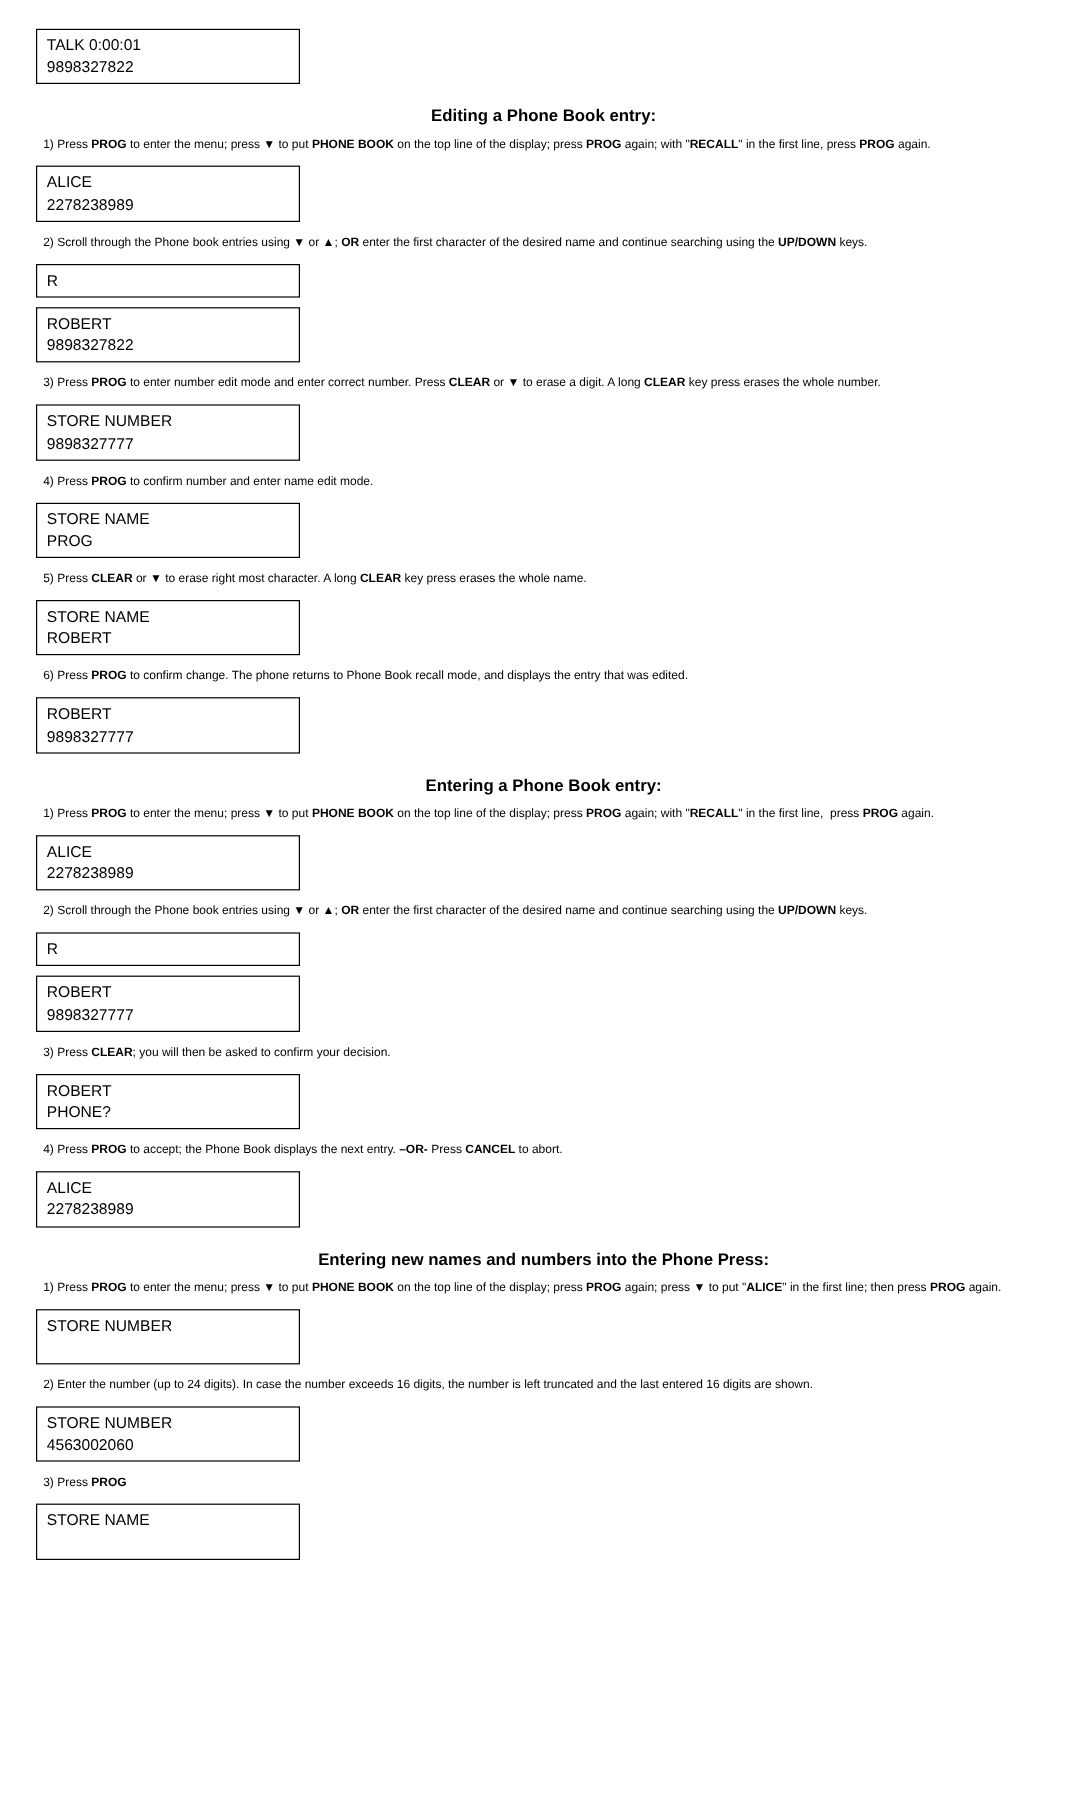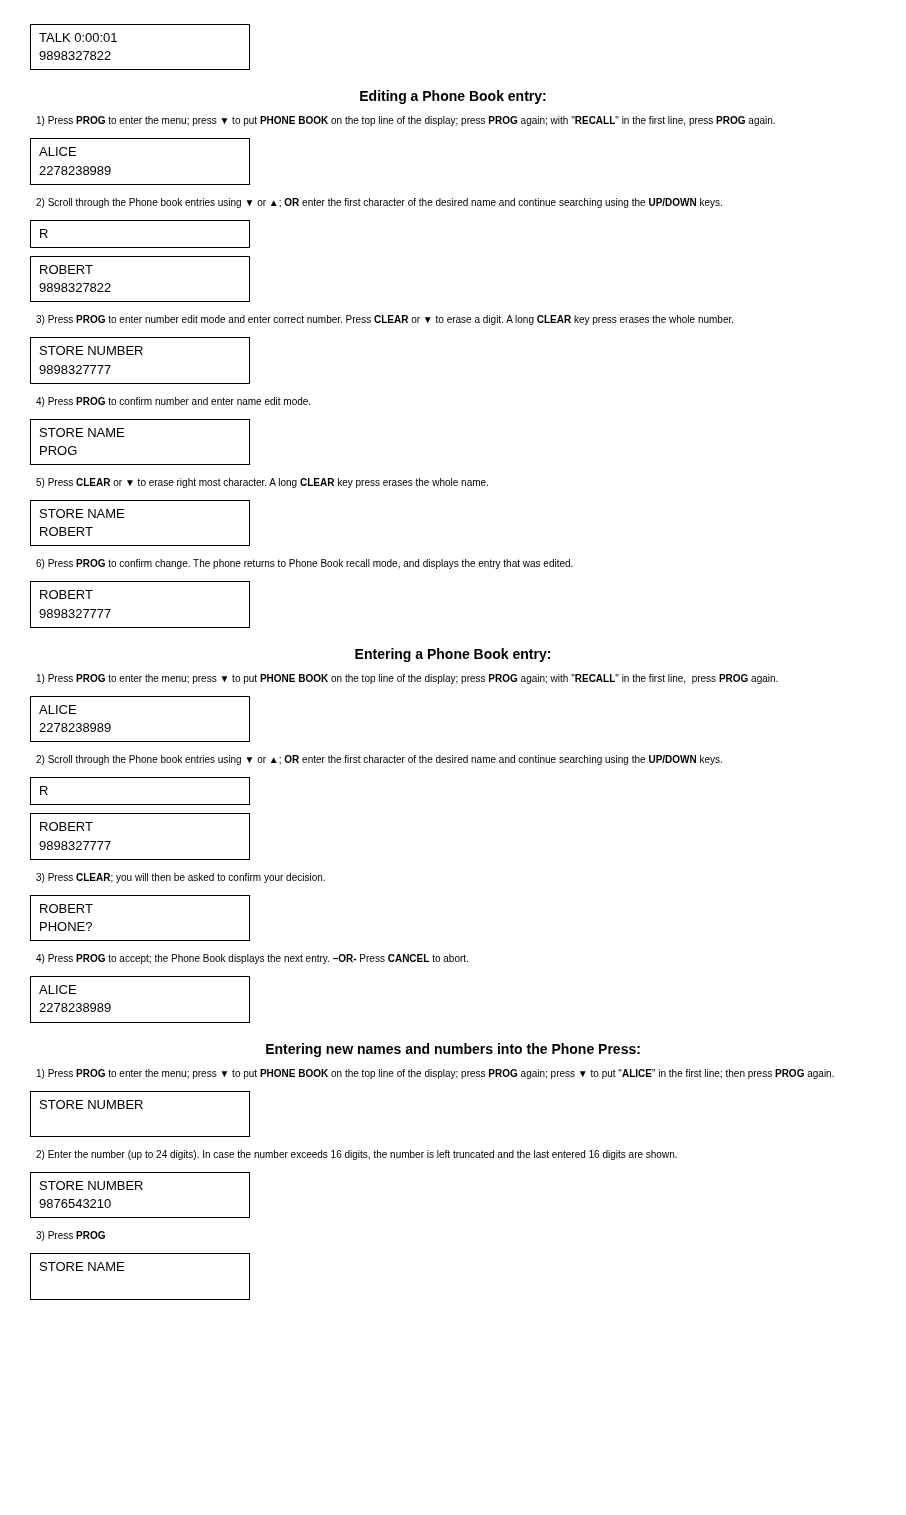--- a/index.html
+++ b/index.html
@@ -209,21 +209,21 @@
 </div>
 
 
 <p>
   2) Enter the number (up to 24 digits). In case the number exceeds 16 digits, the number is left truncated and the last entered 16 digits are shown.
 </p>
 
 
 <div class="display-box">
   <span class="line1">STORE NUMBER</span>
-  <span class="line2">9876543210</span>
+  <span class="line2">4563002060</span>
 </div>
 
 
 <p>
   3) Press <b>PROG</b>
 </p>
 
 
 <div class="display-box">
   <span class="line1">STORE NAME</span>

